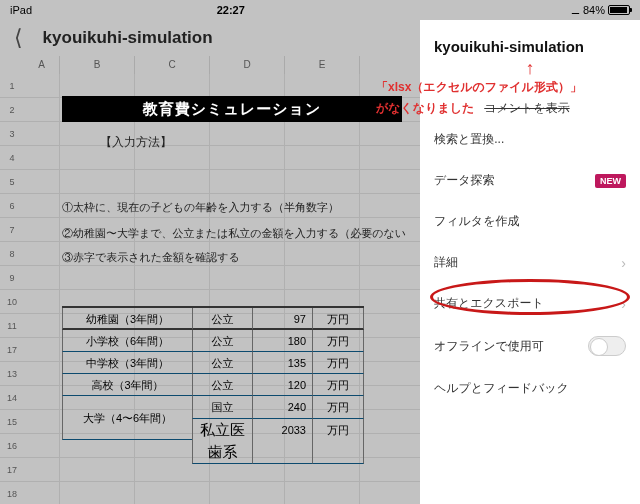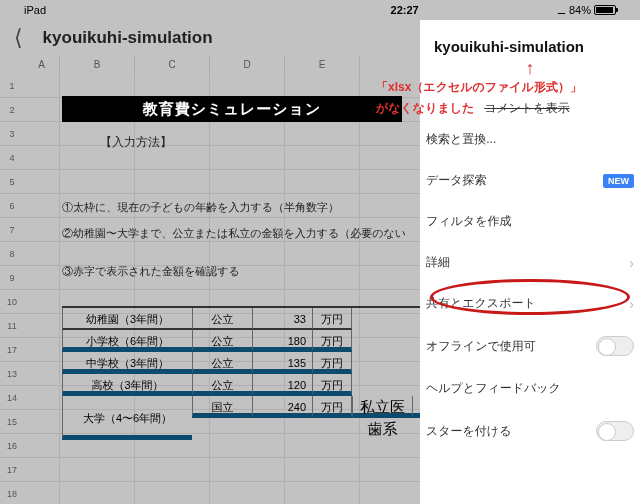--- a/index.html
+++ b/index.html
@@ -1,20 +1,20 @@
 <!DOCTYPE html>
 <html><head>
 <meta charset="utf-8">
 <style>
   * { margin: 0; padding: 0; box-sizing: border-box; }
   body { font-family: -apple-system, "Hiragino Sans", sans-serif; background: #c2c2c2; width: 640px; height: 504px; overflow: hidden; position: relative; }
 
-  .status-bar { height: 20px; display: flex; justify-content: space-between; align-items: center; padding: 0 24px; font-size: 11px; color: #000; }
+  .status-bar { height: 20px; display: flex; justify-content: space-between; align-items: center; padding: 0 10px; font-size: 11px; color: #000; }
   .status-left { flex: 1; }
-  .status-center { flex: 1; text-align: right; font-weight: 600; }
+  .status-center { flex: 1; text-align: left; font-weight: 600; }
   .status-right { flex: 1; text-align: right; display: flex; align-items: center; justify-content: flex-end; gap: 3px; }
   .battery { width: 22px; height: 10px; border: 1px solid #000; border-radius: 2px; position: relative; display: inline-block; }
   .battery::after { content: ""; position: absolute; right: -3px; top: 2px; width: 2px; height: 4px; background: #000; border-radius: 0 1px 1px 0; }
   .battery-fill { position: absolute; left: 1px; top: 1px; height: 6px; width: 84%; background: #000; }
 
   .fs-header { height: 36px; display: flex; align-items: center; padding: 0 14px; }
   .back-arrow { font-size: 22px; color: #444; margin-right: 20px; }
   .fs-title { font-size: 17px; font-weight: 600; color: #222; }
 
   .sheet-wrapper { position: absolute; left: 0; top: 56px; width: 420px; height: 448px; background: #c2c2c2; }
@@ -29,34 +29,34 @@
   .gcell.A { width: 36px; }
 
   .title-band { position: absolute; left: 62px; top: 40px; width: 340px; height: 26px; background: #000; color: #fff; font-size: 15px; line-height: 26px; text-align: center; font-weight: 600; letter-spacing: 1px; }
 
   .input-method { position: absolute; left: 72px; top: 78px; font-size: 12px; color: #222; margin-left: 28px; }
   .step { position: absolute; left: 62px; font-size: 11px; color: #222; white-space: nowrap; margin-top: 44px; }
   .striked { text-decoration: line-through; }
 
   .data-table { position: absolute; left: 62px; top: 250px; border-top: 2px solid #333; }
   .drow { display: flex; height: 22px; }
-  .dc { border-left: 1px solid #666; border-bottom: 5px solid #0c4a6e; font-size: 11px; text-align: center; line-height: 22px; }
+  .dc { border-left: 1px solid #666; border-bottom: 1px solid #0c4a6e; font-size: 11px; text-align: center; line-height: 22px; }
   .dc.lbl { width: 130px; }
   .dc.typ { width: 60px; }
   .dc.amt { width: 60px; text-align: right; padding-right: 6px; }
-  .dc.unit { width: 40px; border-right: 1px solid #666; }
+  .dc.unit { width: 52px; border-right: 1px solid #666; }
   .drow.head .dc { border-bottom: 2px solid #333; }
 
   .side-panel { position: absolute; right: 0; top: 20px; width: 220px; height: 484px; background: #fff; display: flex; flex-direction: column; }
   .sp-title { font-size: 15px; font-weight: 700; padding: 18px 14px 4px; color: #111; }
   .annot-arrow { color: #e03030; text-align: center; font-size: 18px; font-weight: bold; line-height: 1; }
   .annot-line { color: #e03030; font-size: 12px; font-weight: bold; padding: 2px 6px; white-space: nowrap; }
-  .mi { padding: 12px 6px; font-size: 12px; color: #333; display: flex; align-items: center; justify-content: space-between; }
+  .mi { padding: 12px 14px; font-size: 12px; color: #333; display: flex; align-items: center; justify-content: space-between; }
   .chev { color: #bbb; font-size: 14px; }
-  .new-badge { background: #3b82f6; color: #fff; font-size: 9px; padding: 2px 5px; border-radius: 2px; font-weight: bold; }
+  .new-badge { background: #be185d; color: #fff; font-size: 9px; padding: 2px 5px; border-radius: 2px; font-weight: bold; }
   .toggle { width: 38px; height: 20px; background: #eee; border: 1px solid #ccc; border-radius: 10px; position: relative; }
   .toggle::after { content: ""; position: absolute; left: 1px; top: 1px; width: 16px; height: 16px; background: #fff; border-radius: 50%; border: 1px solid #ccc; }
   .highlight-oval { position: absolute; right: 10px; top: 279px; width: 200px; height: 36px; border: 3px solid #c81818; border-radius: 50%; pointer-events: none; }
 </style>
 </head>
 <body>
 
 <div class="status-bar">
   <div class="status-left">iPad</div>
   <div class="status-center">22:27</div>
@@ -227,27 +227,27 @@
         <div class="gcell"></div>
         <div class="gcell"></div>
         <div class="gcell"></div>
       </div>
   </div>
 
   <div class="title-band">教育費シミュレーション</div>
   <div class="input-method">【入力方法】</div>
   <div class="step" style="top:100px">①太枠に、現在の子どもの年齢を入力する（半角数字）</div>
   <div class="step" style="top:126px">②幼稚園〜大学まで、公立または私立の金額を入力する（必要のない</div>
-  <div class="step" style="top:164px">③赤字で表示された金額を確認する</div>
+  <div class="step" style="top:150px">③赤字で表示された金額を確認する</div>
 
   <div class="data-table">
     <div class="drow head">
         <div class="dc lbl">幼稚園（3年間）</div>
         <div class="dc typ">公立</div>
-        <div class="dc amt">33</div>
+        <div class="dc amt">97</div>
         <div class="dc unit">万円</div>
       </div>
     <div class="drow">
         <div class="dc lbl">小学校（6年間）</div>
         <div class="dc typ">公立</div>
         <div class="dc amt">180</div>
         <div class="dc unit">万円</div>
       </div>
     <div class="drow">
         <div class="dc lbl">中学校（3年間）</div>
@@ -256,21 +256,21 @@
         <div class="dc unit">万円</div>
       </div>
     <div class="drow">
         <div class="dc lbl">高校（3年間）</div>
         <div class="dc typ">公立</div>
         <div class="dc amt">120</div>
         <div class="dc unit">万円</div>
       </div>
     <div class="drow">
         <div class="dc lbl" style="line-height:44px;height:44px">大学（4〜6年間）</div>
-        <div style="display:flex;flex-direction:row">
+        <div style="display:flex;flex-direction:column">
           <div style="display:flex">
             <div class="dc typ">国立</div>
             <div class="dc amt">240</div>
             <div class="dc unit">万円</div>
           </div>
           <div style="display:flex">
             <div class="dc typ" style="font-size:15px">私立医歯系</div>
             <div class="dc amt">2033</div>
             <div class="dc unit">万円</div>
           </div>
@@ -305,19 +305,15 @@
       <span>共有とエクスポート</span>
       <span class="chev">›</span>
     </div>
   <div class="mi">
       <span>オフラインで使用可</span>
       <span class="toggle"></span>
     </div>
   <div class="mi">
       <span>ヘルプとフィードバック</span>
     </div>
-  <div class="mi">
-      <span>スターを付ける</span>
-      <span class="toggle"></span>
-    </div>
 </div>
 
 <div class="highlight-oval"></div>
 
 </body></html>

